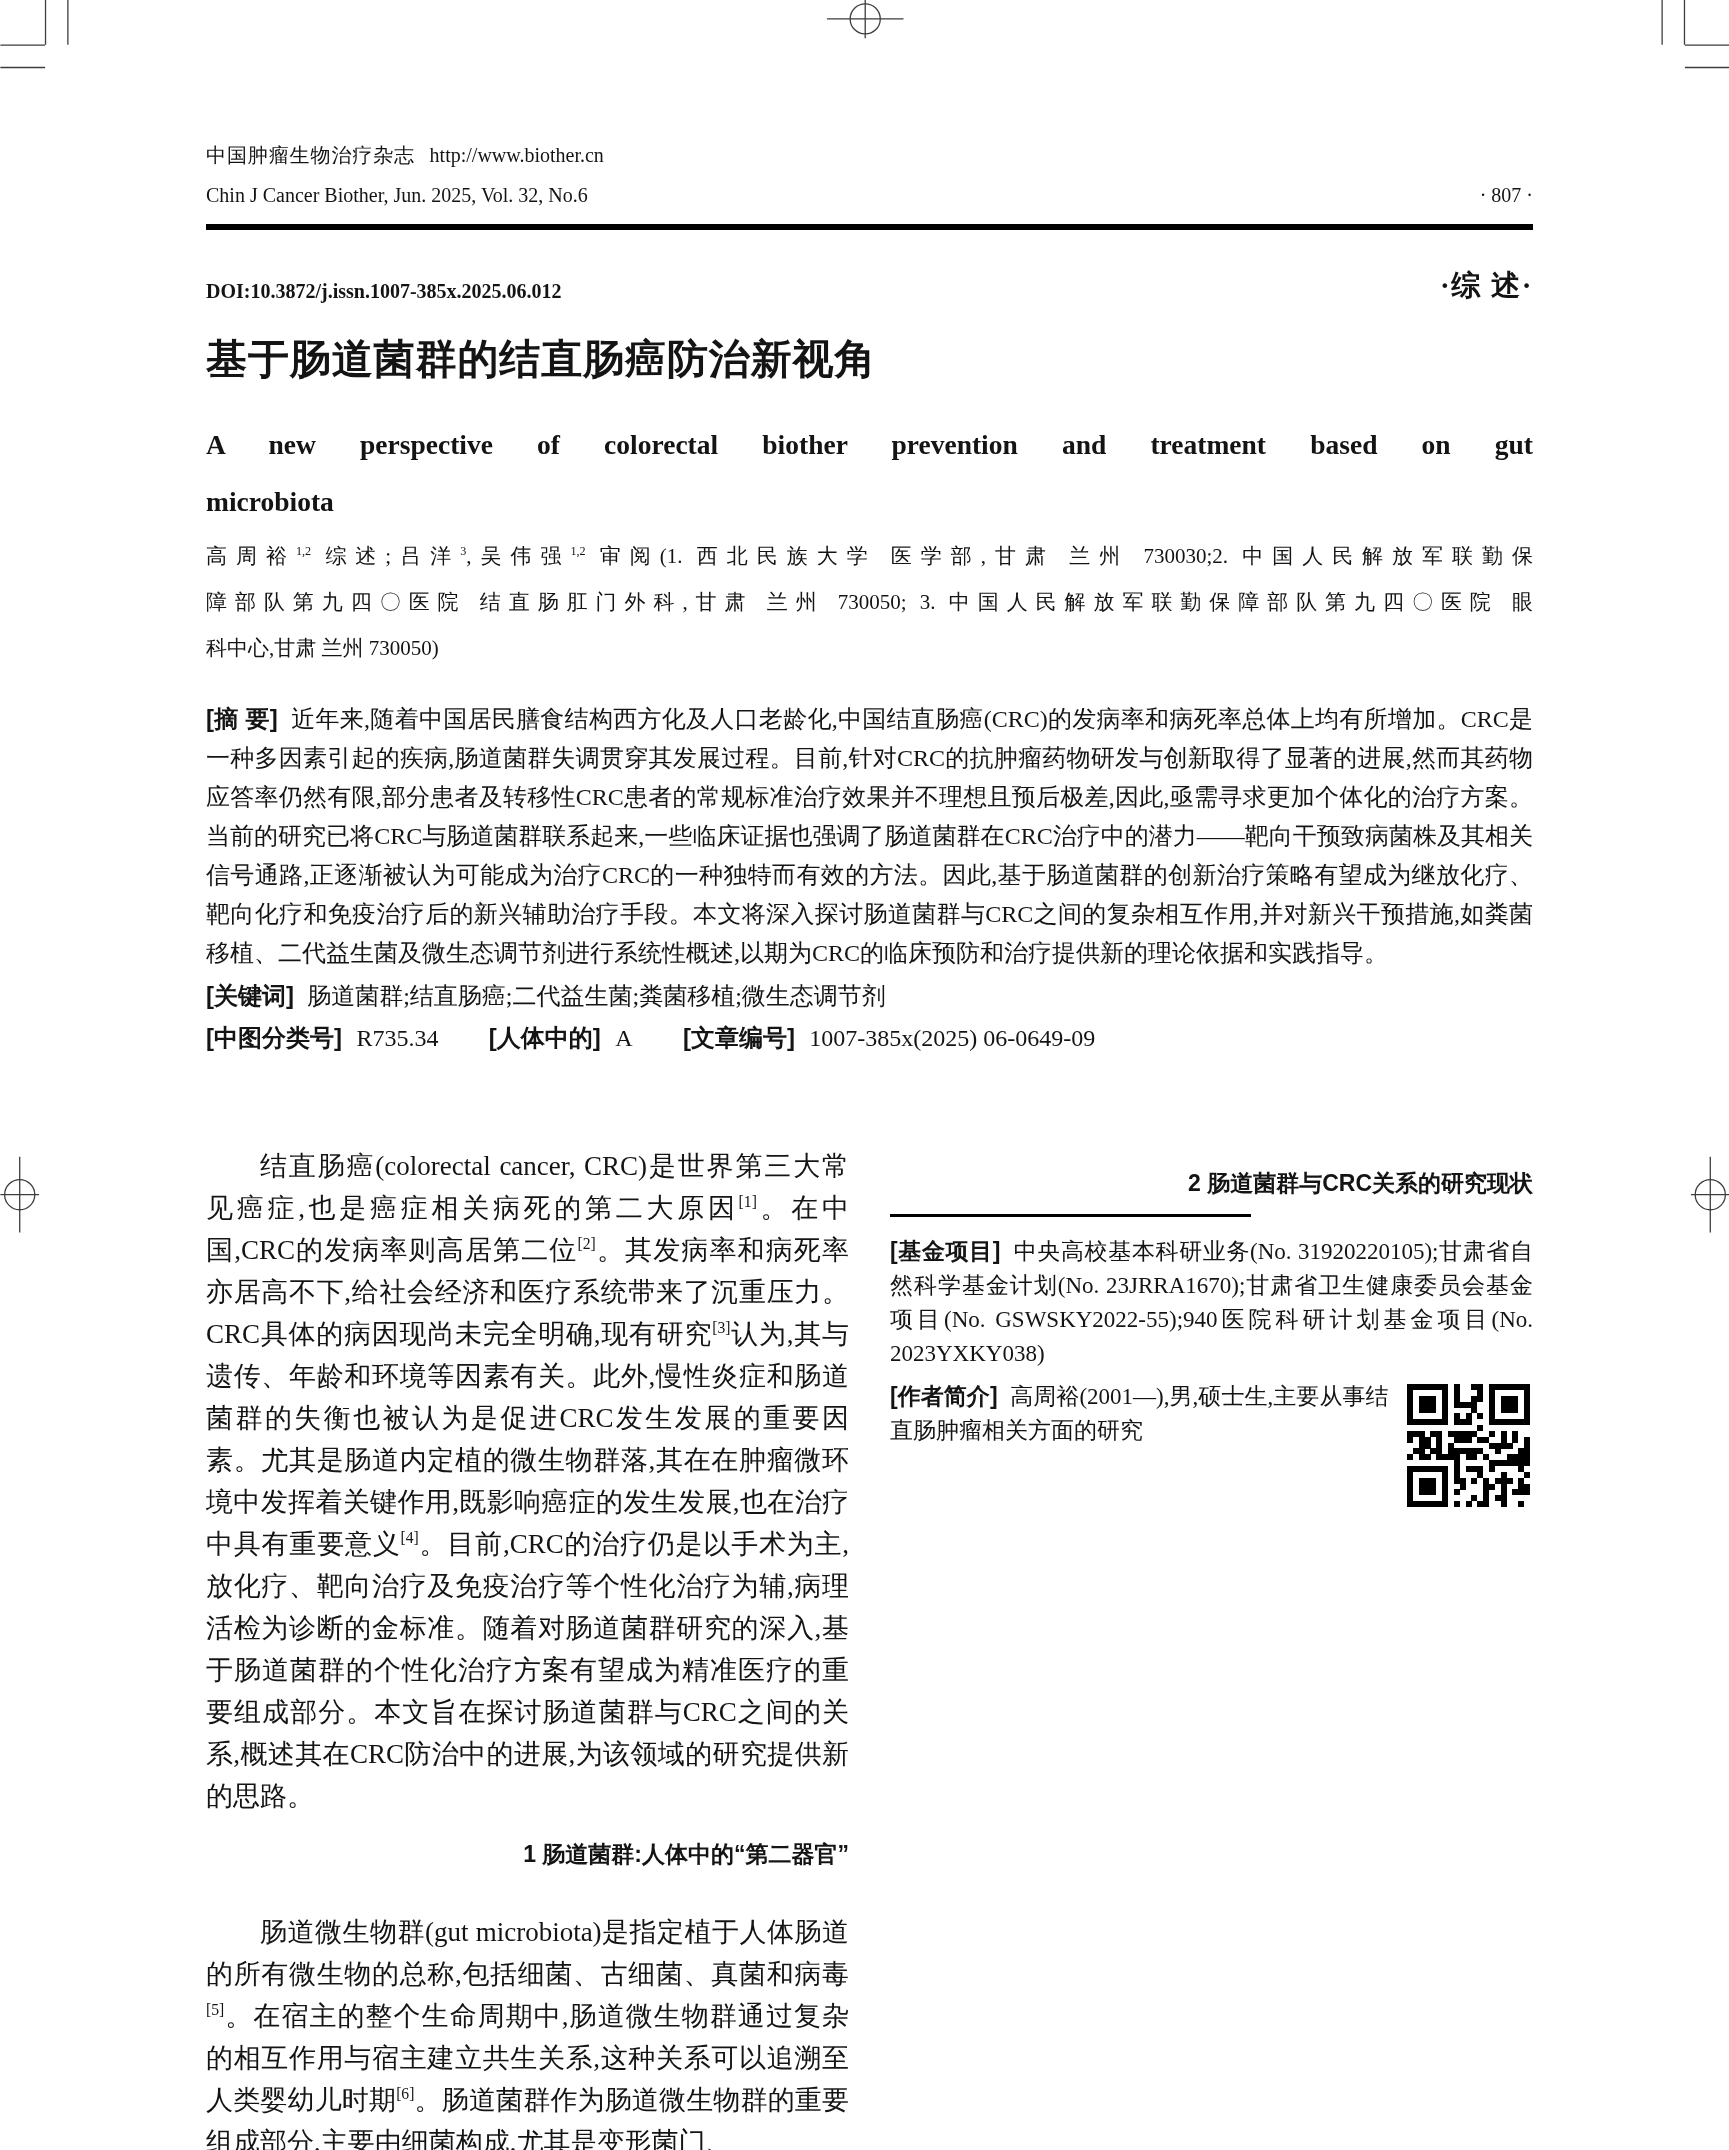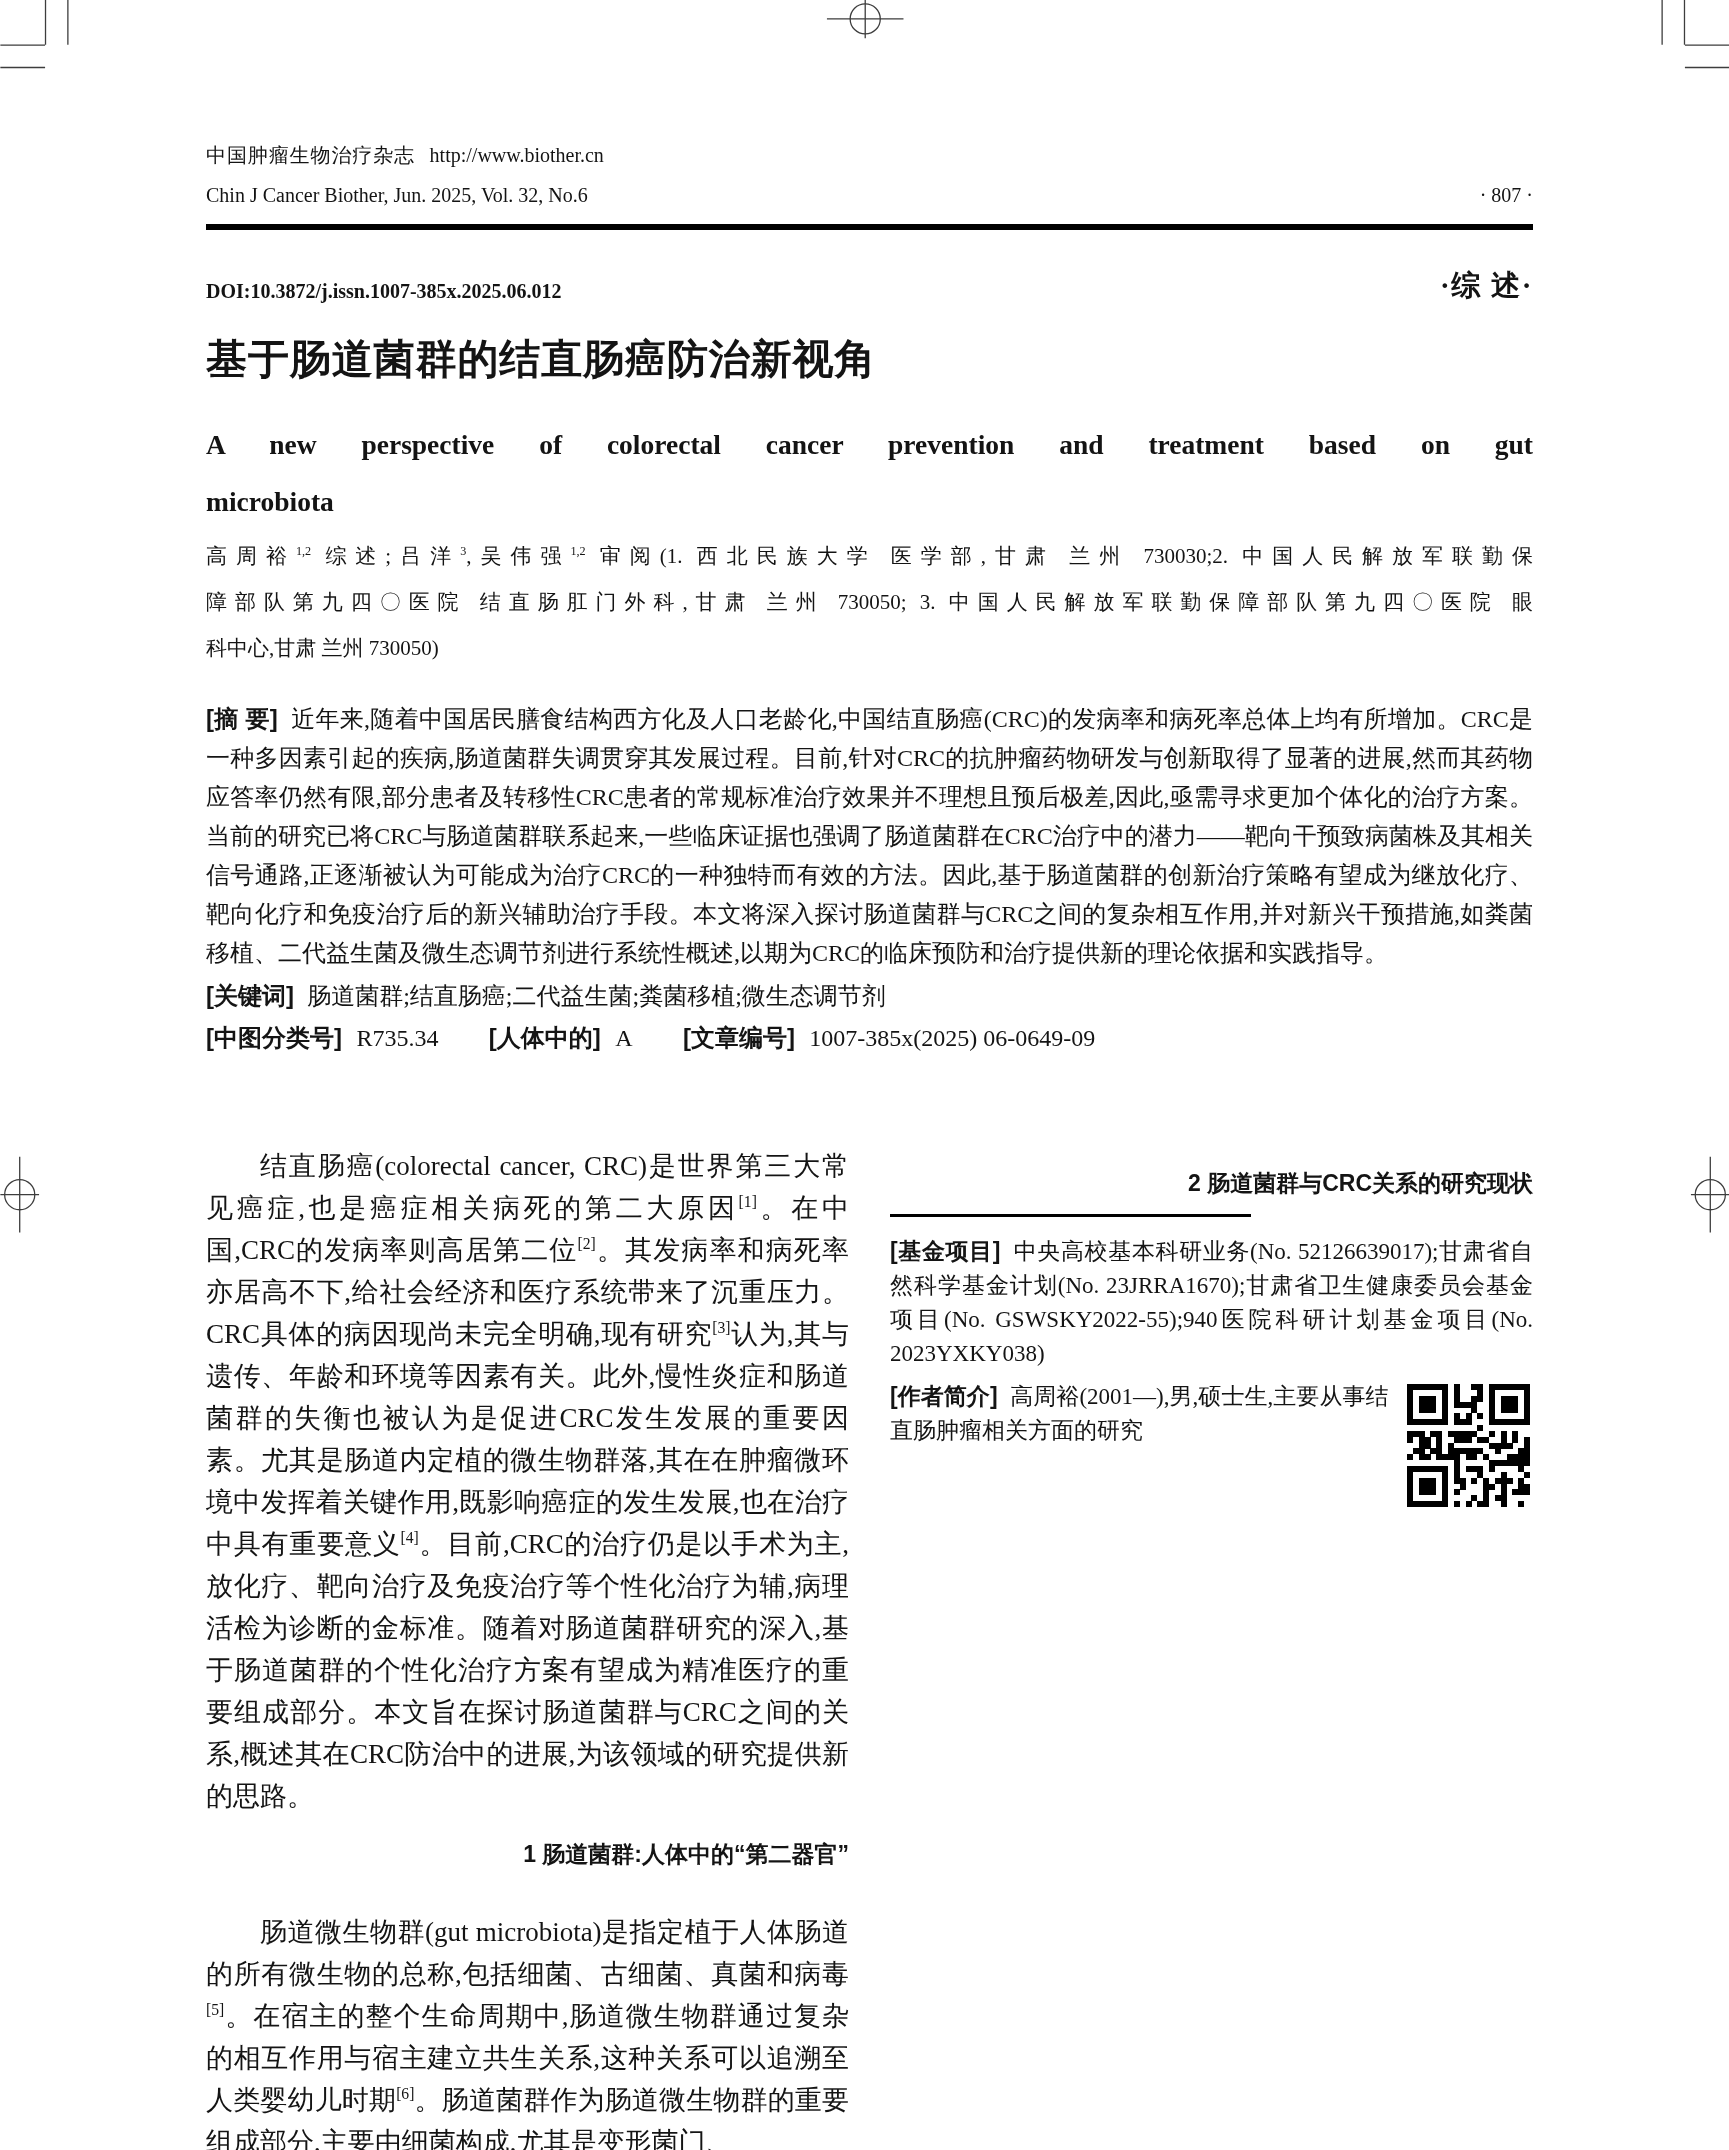--- a/index.html
+++ b/index.html
@@ -100,21 +100,21 @@
   </div>
   <div class="abs hdr-line2">Chin J Cancer Biother, Jun. 2025, Vol. 32, No.6</div>
   <div class="abs page-num">·  807  ·</div>
   <div class="abs hdr-rule"></div>
 
   <div class="abs doi">DOI:10.3872/j.issn.1007-385x.2025.06.012</div>
   <div class="abs article-type">·综  述·</div>
 
   <h1 class="abs title-cn sans" style="margin:0;">基于肠道菌群的结直肠癌防治新视角</h1>
   <div class="abs title-en">
-    <div class="jlast">A new perspective of colorectal cancer prevention and treatment based on gut</div>
+    <div class="jlast">A new perspective of colorectal biother prevention and treatment based on gut</div>
     <div>microbiota</div>
   </div>
 
   <div class="abs authors">
     <div class="jlast">高周裕<sup>1,2</sup> 综述;吕洋<sup>3</sup>,吴伟强<sup>1,2</sup> 审阅(1. 西北民族大学  医学部,甘肃  兰州  730030;2. 中国人民解放军联勤保</div>
     <div class="jlast">障部队第九四〇医院  结直肠肛门外科,甘肃  兰州  730050; 3. 中国人民解放军联勤保障部队第九四〇医院  眼</div>
     <div>科中心,甘肃  兰州  730050)</div>
   </div>
 
   <div class="abs meta">
@@ -135,21 +135,21 @@
     <p class="indent p2">肠道微生物群(gut microbiota)是指定植于人体肠道的所有微生物的总称,包括细菌、古细菌、真菌和病毒<sup>[5]</sup>。在宿主的整个生命周期中,肠道微生物群通过复杂的相互作用与宿主建立共生关系,这种关系可以追溯至人类婴幼儿时期<sup>[6]</sup>。肠道菌群作为肠道微生物群的重要组成部分,主要由细菌构成,尤其是变形菌门、</p>
   </div>
 
   <div class="abs col col-right">
     <p class="sec-h">2  肠道菌群与CRC关系的研究现状</p>
 
     <div class="fn-divider"></div>
 
     <div class="fn-block">
       <p>
-        <span class="lbl">[基金项目]</span><span class="lbl-gap">中央高校基本科研业务(No. 52126639017);甘肃省自然科学基金计划(No. 23JRRA1670);甘肃省卫生健康委员会基金项目(No. GSWSKY2022-55);940医院科研计划基金项目(No. 2023YXKY038)</span>
+        <span class="lbl">[基金项目]</span><span class="lbl-gap">中央高校基本科研业务(No. 31920220105);甘肃省自然科学基金计划(No. 23JRRA1670);甘肃省卫生健康委员会基金项目(No. GSWSKY2022-55);940医院科研计划基金项目(No. 2023YXKY038)</span>
       </p>
       <div class="fn-row">
         <div class="fn-left">
           <p class="fn-bio">
             <span class="lbl">[作者简介]</span><span class="lbl-gap">高周裕(2001—),男,硕士生,主要从事结直肠肿瘤相关方面的研究</span>
           </p>
 
         </div>
         <div class="qr">
           <svg viewBox="-0.5 -0.5 22 22" fill="#000">

